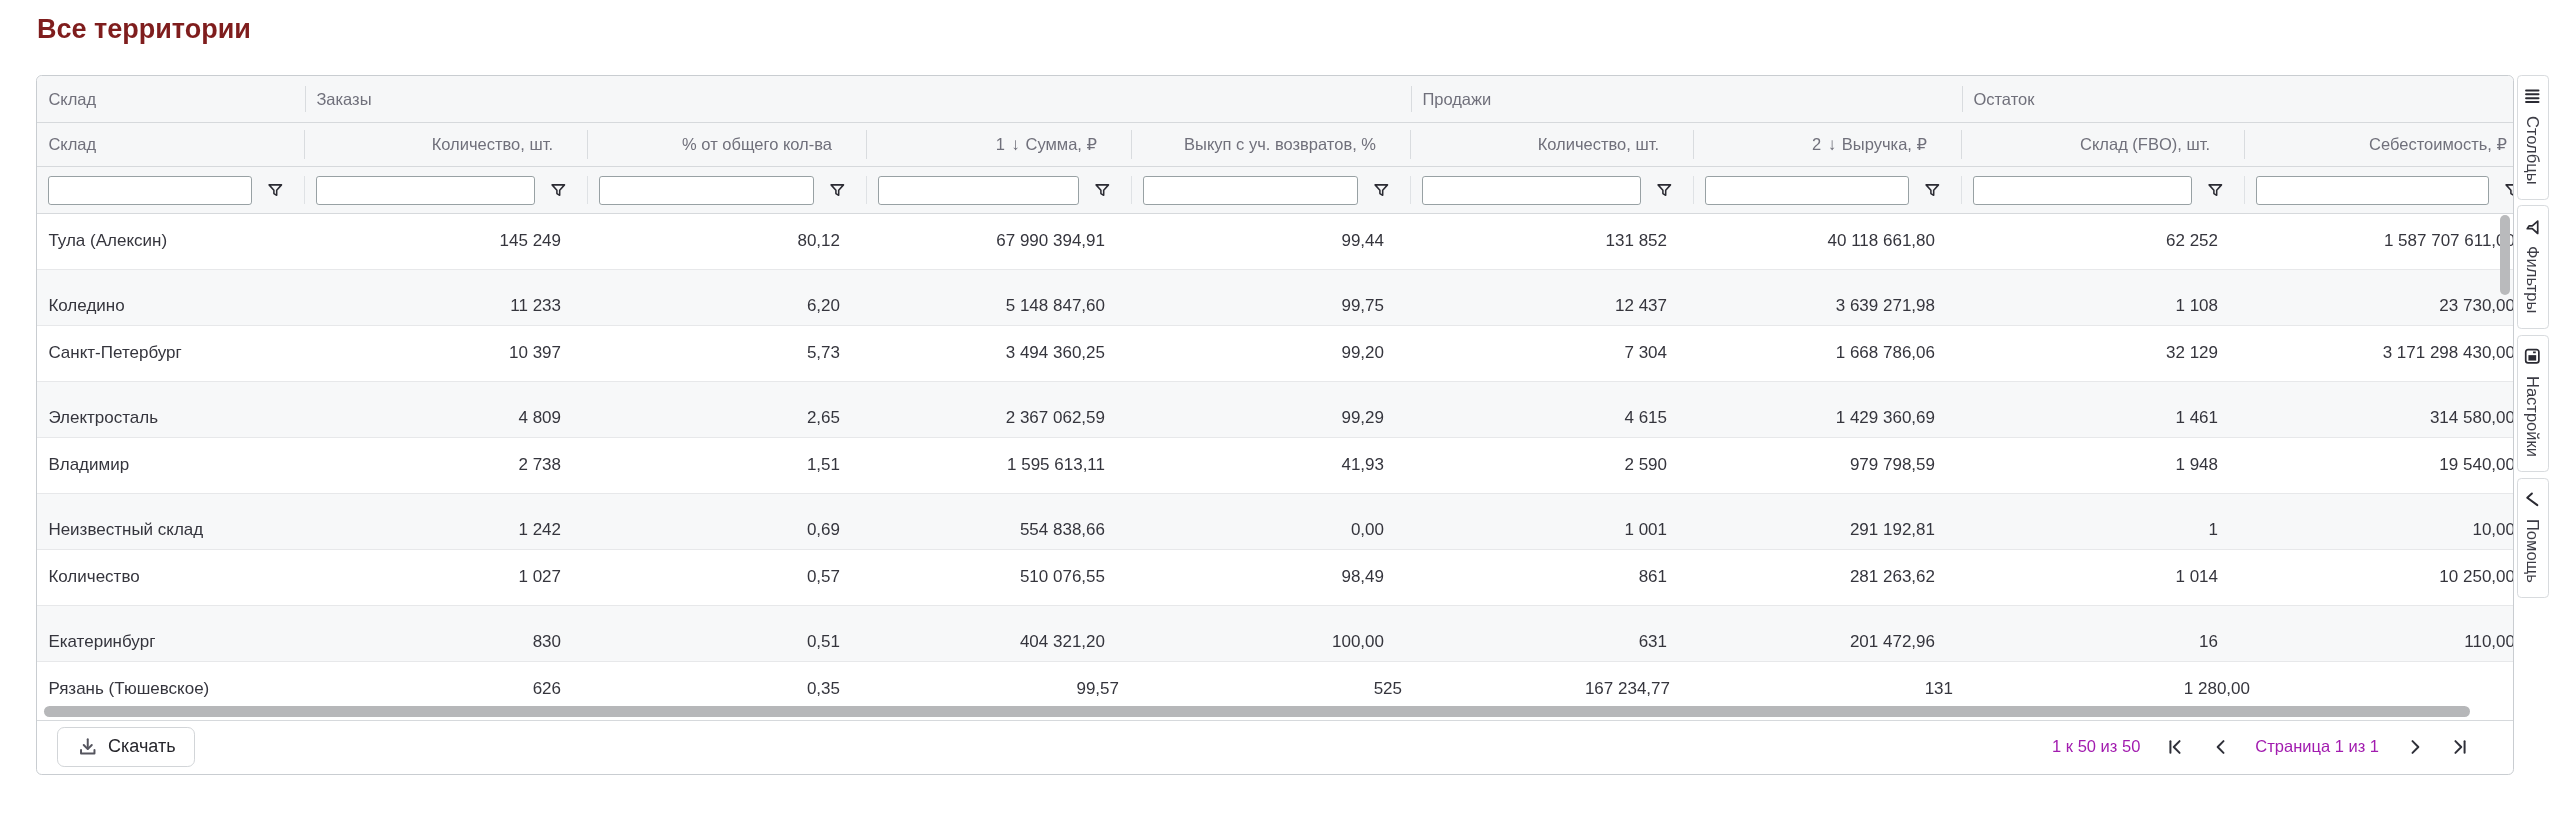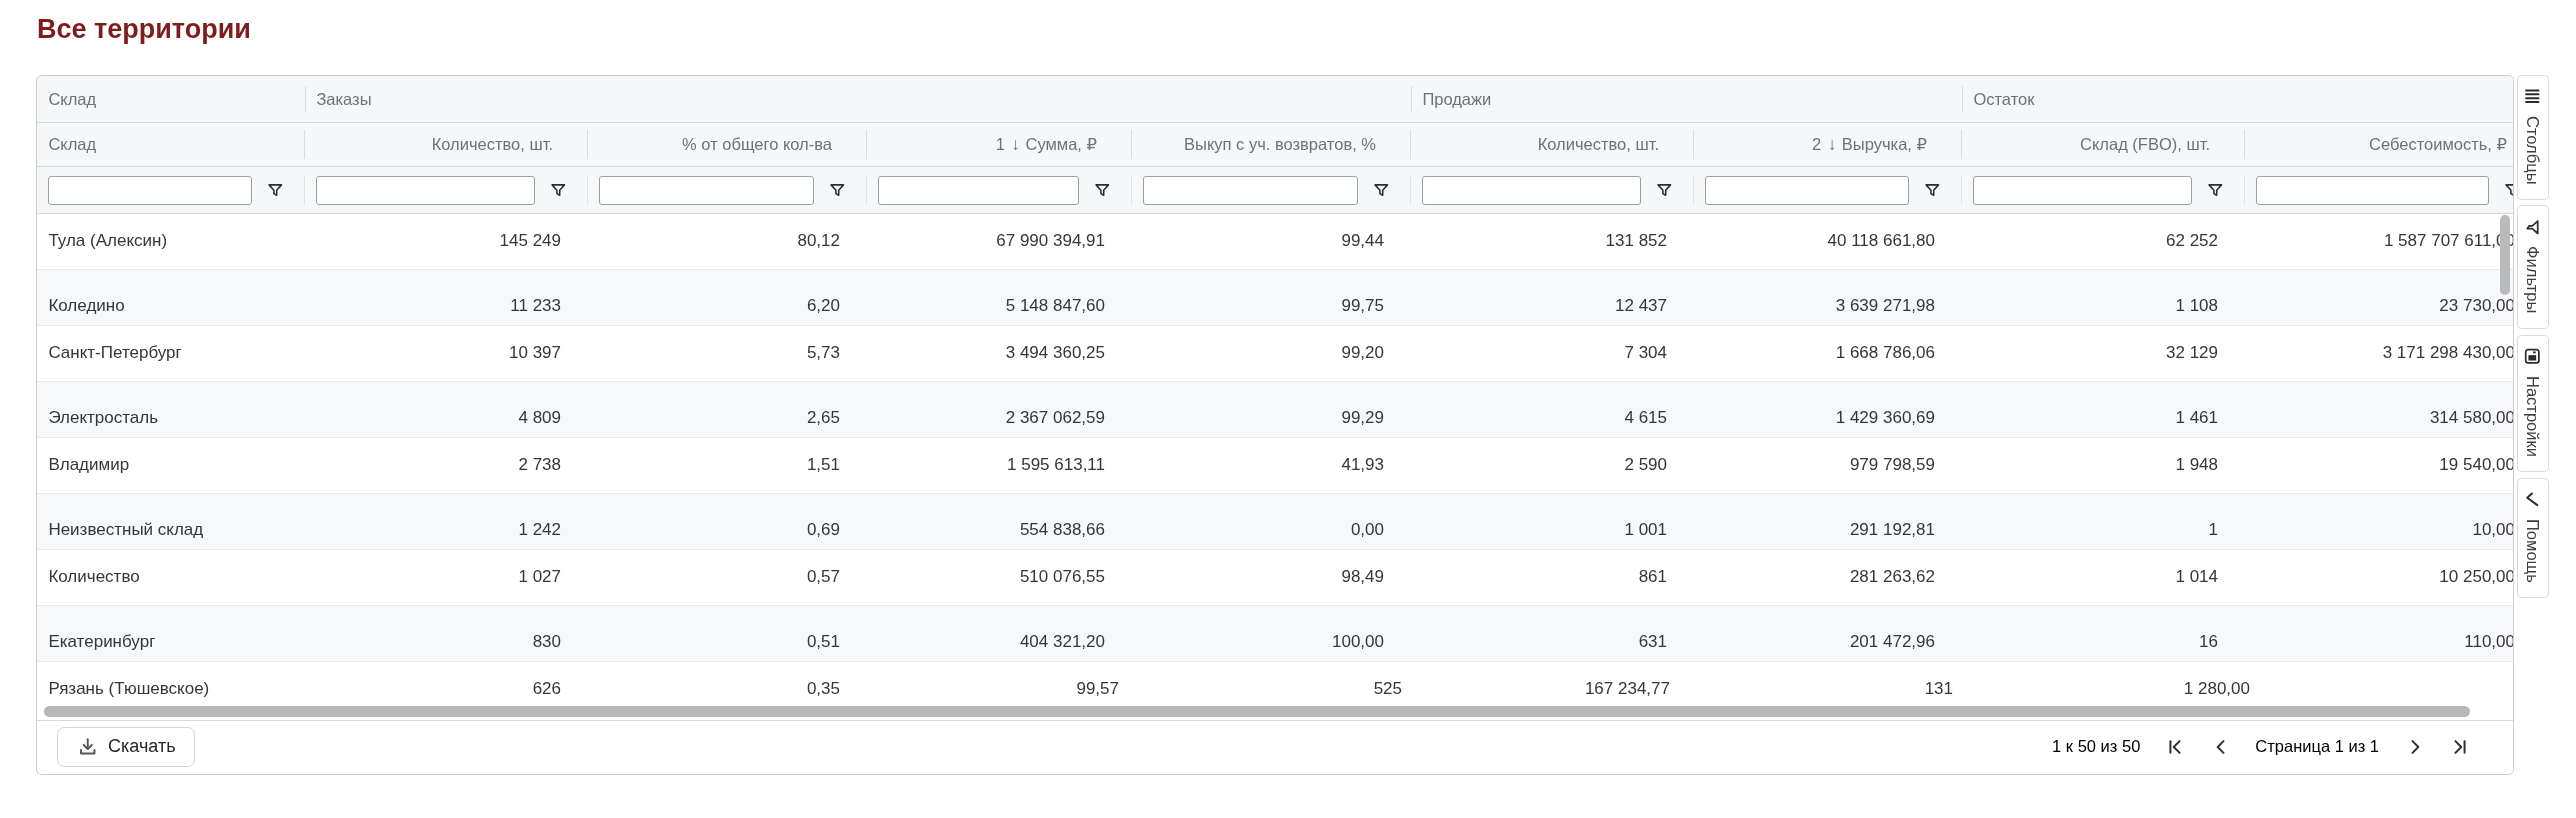--- a/index.html
+++ b/index.html
@@ -48,21 +48,21 @@
   .cell.num{text-align:right;padding-right:27px;}
   .cell.txt{padding-left:11.4px;}
 
   
   .vthumb{position:absolute;right:2.9px;top:1.4px;width:10px;height:80px;background:#b9babc;border-radius:5px;}
   .hthumb{position:absolute;left:7.2px;top:2.1px;width:2426px;height:11.4px;background:#b6b7b9;border-radius:5.7px;}
 
   
   .dl-btn{display:flex;align-items:center;gap:10px;height:40px;padding:0 18.6px;border:1.4px solid #d2d5d8;border-radius:7.2px;background:#fff;font-size:18px;color:#26262c;font-family:inherit;cursor:pointer;}
   .dl-btn svg{color:#55555e;}
-  .pager{display:flex;align-items:center;gap:24px;font-size:16.5px;color:#000000;}
+  .pager{display:flex;align-items:center;gap:24px;font-size:16.5px;color:#a21caf;}
   .pager .navbtn{background:none;border:none;padding:0;width:21.5px;height:21.5px;display:flex;align-items:center;justify-content:center;color:#2f3039;cursor:pointer;}
   .pager .pginfo{margin-right:1px;}
 
   
   .tabs{position:absolute;left:2517px;top:75px;width:31.5px;display:flex;flex-direction:column;gap:5.7px;}
   .tab{border:1.4px solid #d8dbde;border-radius:4.3px;background:#fff;display:flex;flex-direction:column;align-items:center;padding:11.4px 0 14.3px;gap:10px;cursor:pointer;box-sizing:border-box;width:31.5px;}
   .tab svg{transform:rotate(90deg);color:#2b2b33;flex:none;}
   .tab .lbl{writing-mode:vertical-rl;text-orientation:mixed;font-size:16.5px;color:#3d3d46;white-space:nowrap;}
 </style>
 </head>

